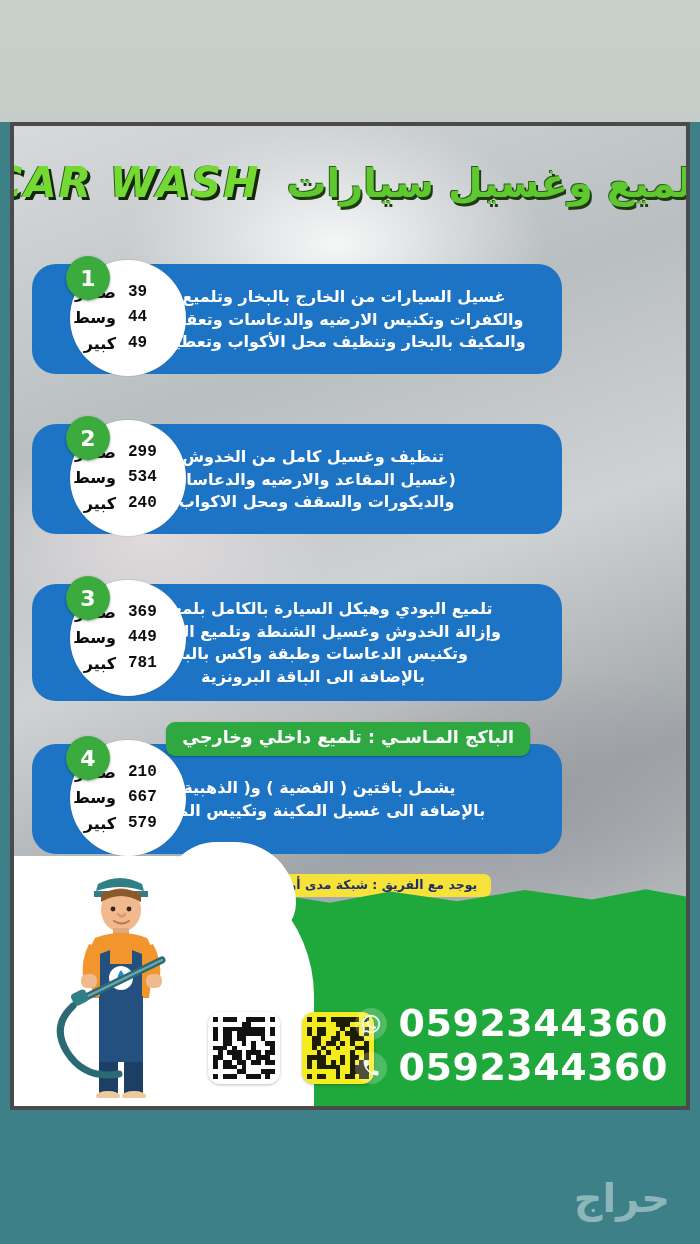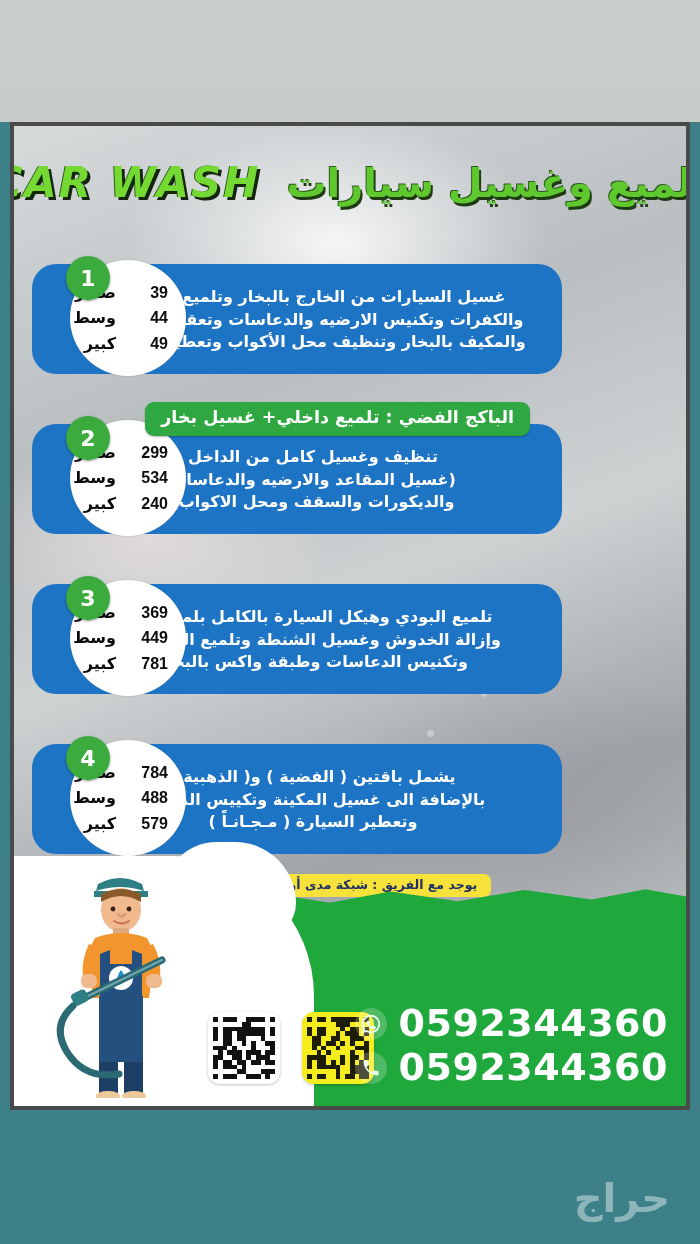--- a/index.html
+++ b/index.html
@@ -193,21 +193,21 @@
     align-items: center;
     justify-content: flex-end;
     gap: 12px;
     width: 92px;
     font-size: 16px;
     font-weight: 700;
     color: #0d0d0d;
     line-height: 1.45;
   }
   .price-size { width: 34px; text-align: right; }
-  .price-val  { width: 40px; text-align: right; direction: ltr; font-family: Liberation Sans, sans-serif; }
+  .price-val  { width: 40px; text-align: left; direction: ltr; font-family: Liberation Mono, monospace; }
 
   
   #notes {
     position: absolute;
     right: 176px;
     top: 748px;
     width: 330px;
     z-index: 6;
     text-align: center;
   }
@@ -380,26 +380,25 @@
           </div>
           <div class="price-row">
             <span class="price-val">49</span>
             <span class="price-size">كبير</span>
           </div>
         </div>
       </div>
       <div class="package" id="pkg-1">
         <div class="pkg-body">
           <div class="pkg-desc">
-            <span>تنظيف وغسيل كامل من الداخل</span>
+            <span>تنظيف وغسيل كامل من الخدوش</span>
             <span>(غسيل المقاعد والارضيه والدعاسات</span>
             <span>والديكورات والسقف ومحل الاكواب)</span>
           </div>
         </div>
-        <div class="pkg-title">الباكج الفضي : تلميع داخلي+ غسيل بخار</div>
         <div class="pkg-num">2</div>
         <div class="price-circle">
           <div class="price-row">
             <span class="price-val">299</span>
             <span class="price-size">صغير</span>
           </div>
           <div class="price-row">
             <span class="price-val">534</span>
             <span class="price-size">وسط</span>
           </div>
@@ -408,20 +407,21 @@
             <span class="price-size">كبير</span>
           </div>
         </div>
       </div>
       <div class="package" id="pkg-2">
         <div class="pkg-body">
           <div class="pkg-desc">
             <span>تلميع البودي وهيكل السيارة بالكامل بلمعة 3D</span>
             <span>وإزالة الخدوش وغسيل الشنطة وتلميع الشمعات</span>
             <span>وتكنيس الدعاسات وطبقة واكس بالبخار</span>
+            <span>بالإضافة الى الباقة البرونزية</span>
           </div>
         </div>
         <div class="pkg-num">3</div>
         <div class="price-circle">
           <div class="price-row">
             <span class="price-val">369</span>
             <span class="price-size">صغير</span>
           </div>
           <div class="price-row">
             <span class="price-val">449</span>
@@ -431,31 +431,31 @@
             <span class="price-val">781</span>
             <span class="price-size">كبير</span>
           </div>
         </div>
       </div>
       <div class="package" id="pkg-3">
         <div class="pkg-body">
           <div class="pkg-desc">
             <span>يشمل باقتين ( الفضية ) و( الذهبية )</span>
             <span>بالإضافة الى غسيل المكينة وتكييس المقاعد</span>
-            <span>وتعطير السيارة ( مـجـانـاً )</span>
-          </div>
-        </div>
+          </div>
+        </div>
+        <div class="pkg-title">الباكج المـاسـي : تلميع داخلي وخارجي</div>
         <div class="pkg-num">4</div>
         <div class="price-circle">
           <div class="price-row">
-            <span class="price-val">784</span>
+            <span class="price-val">210</span>
             <span class="price-size">صغير</span>
           </div>
           <div class="price-row">
-            <span class="price-val">488</span>
+            <span class="price-val">667</span>
             <span class="price-size">وسط</span>
           </div>
           <div class="price-row">
             <span class="price-val">579</span>
             <span class="price-size">كبير</span>
           </div>
         </div>
       </div>
     </div>
 

